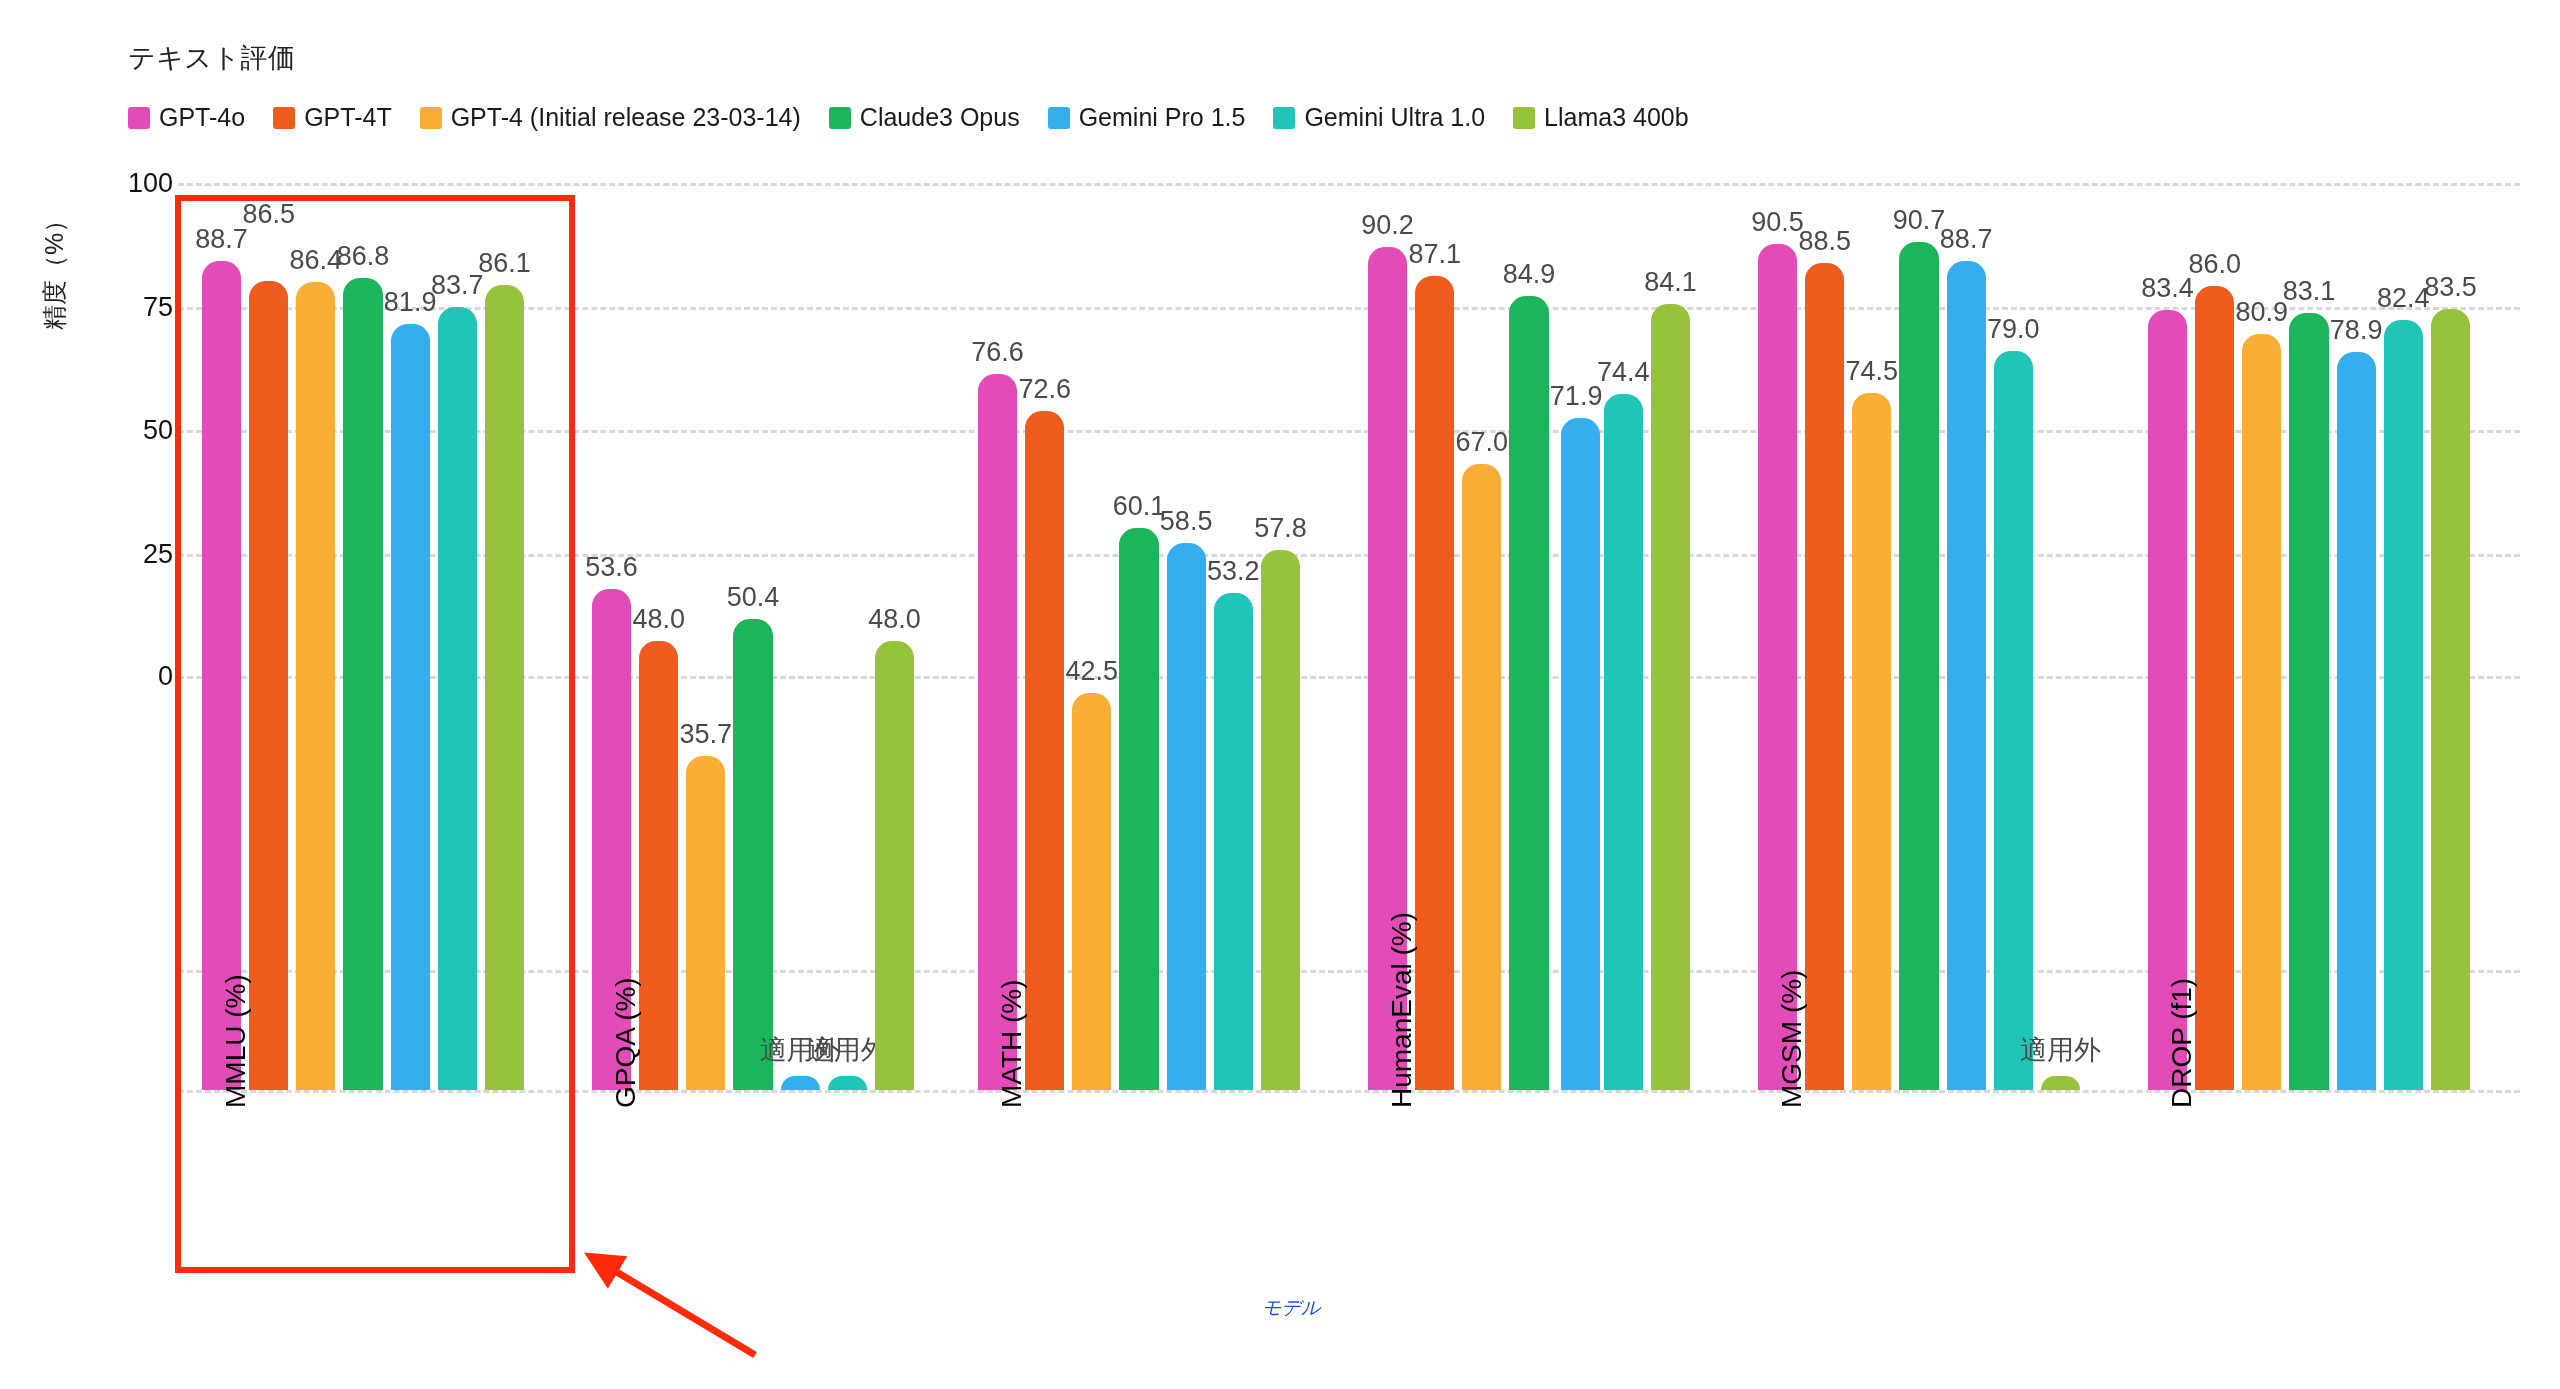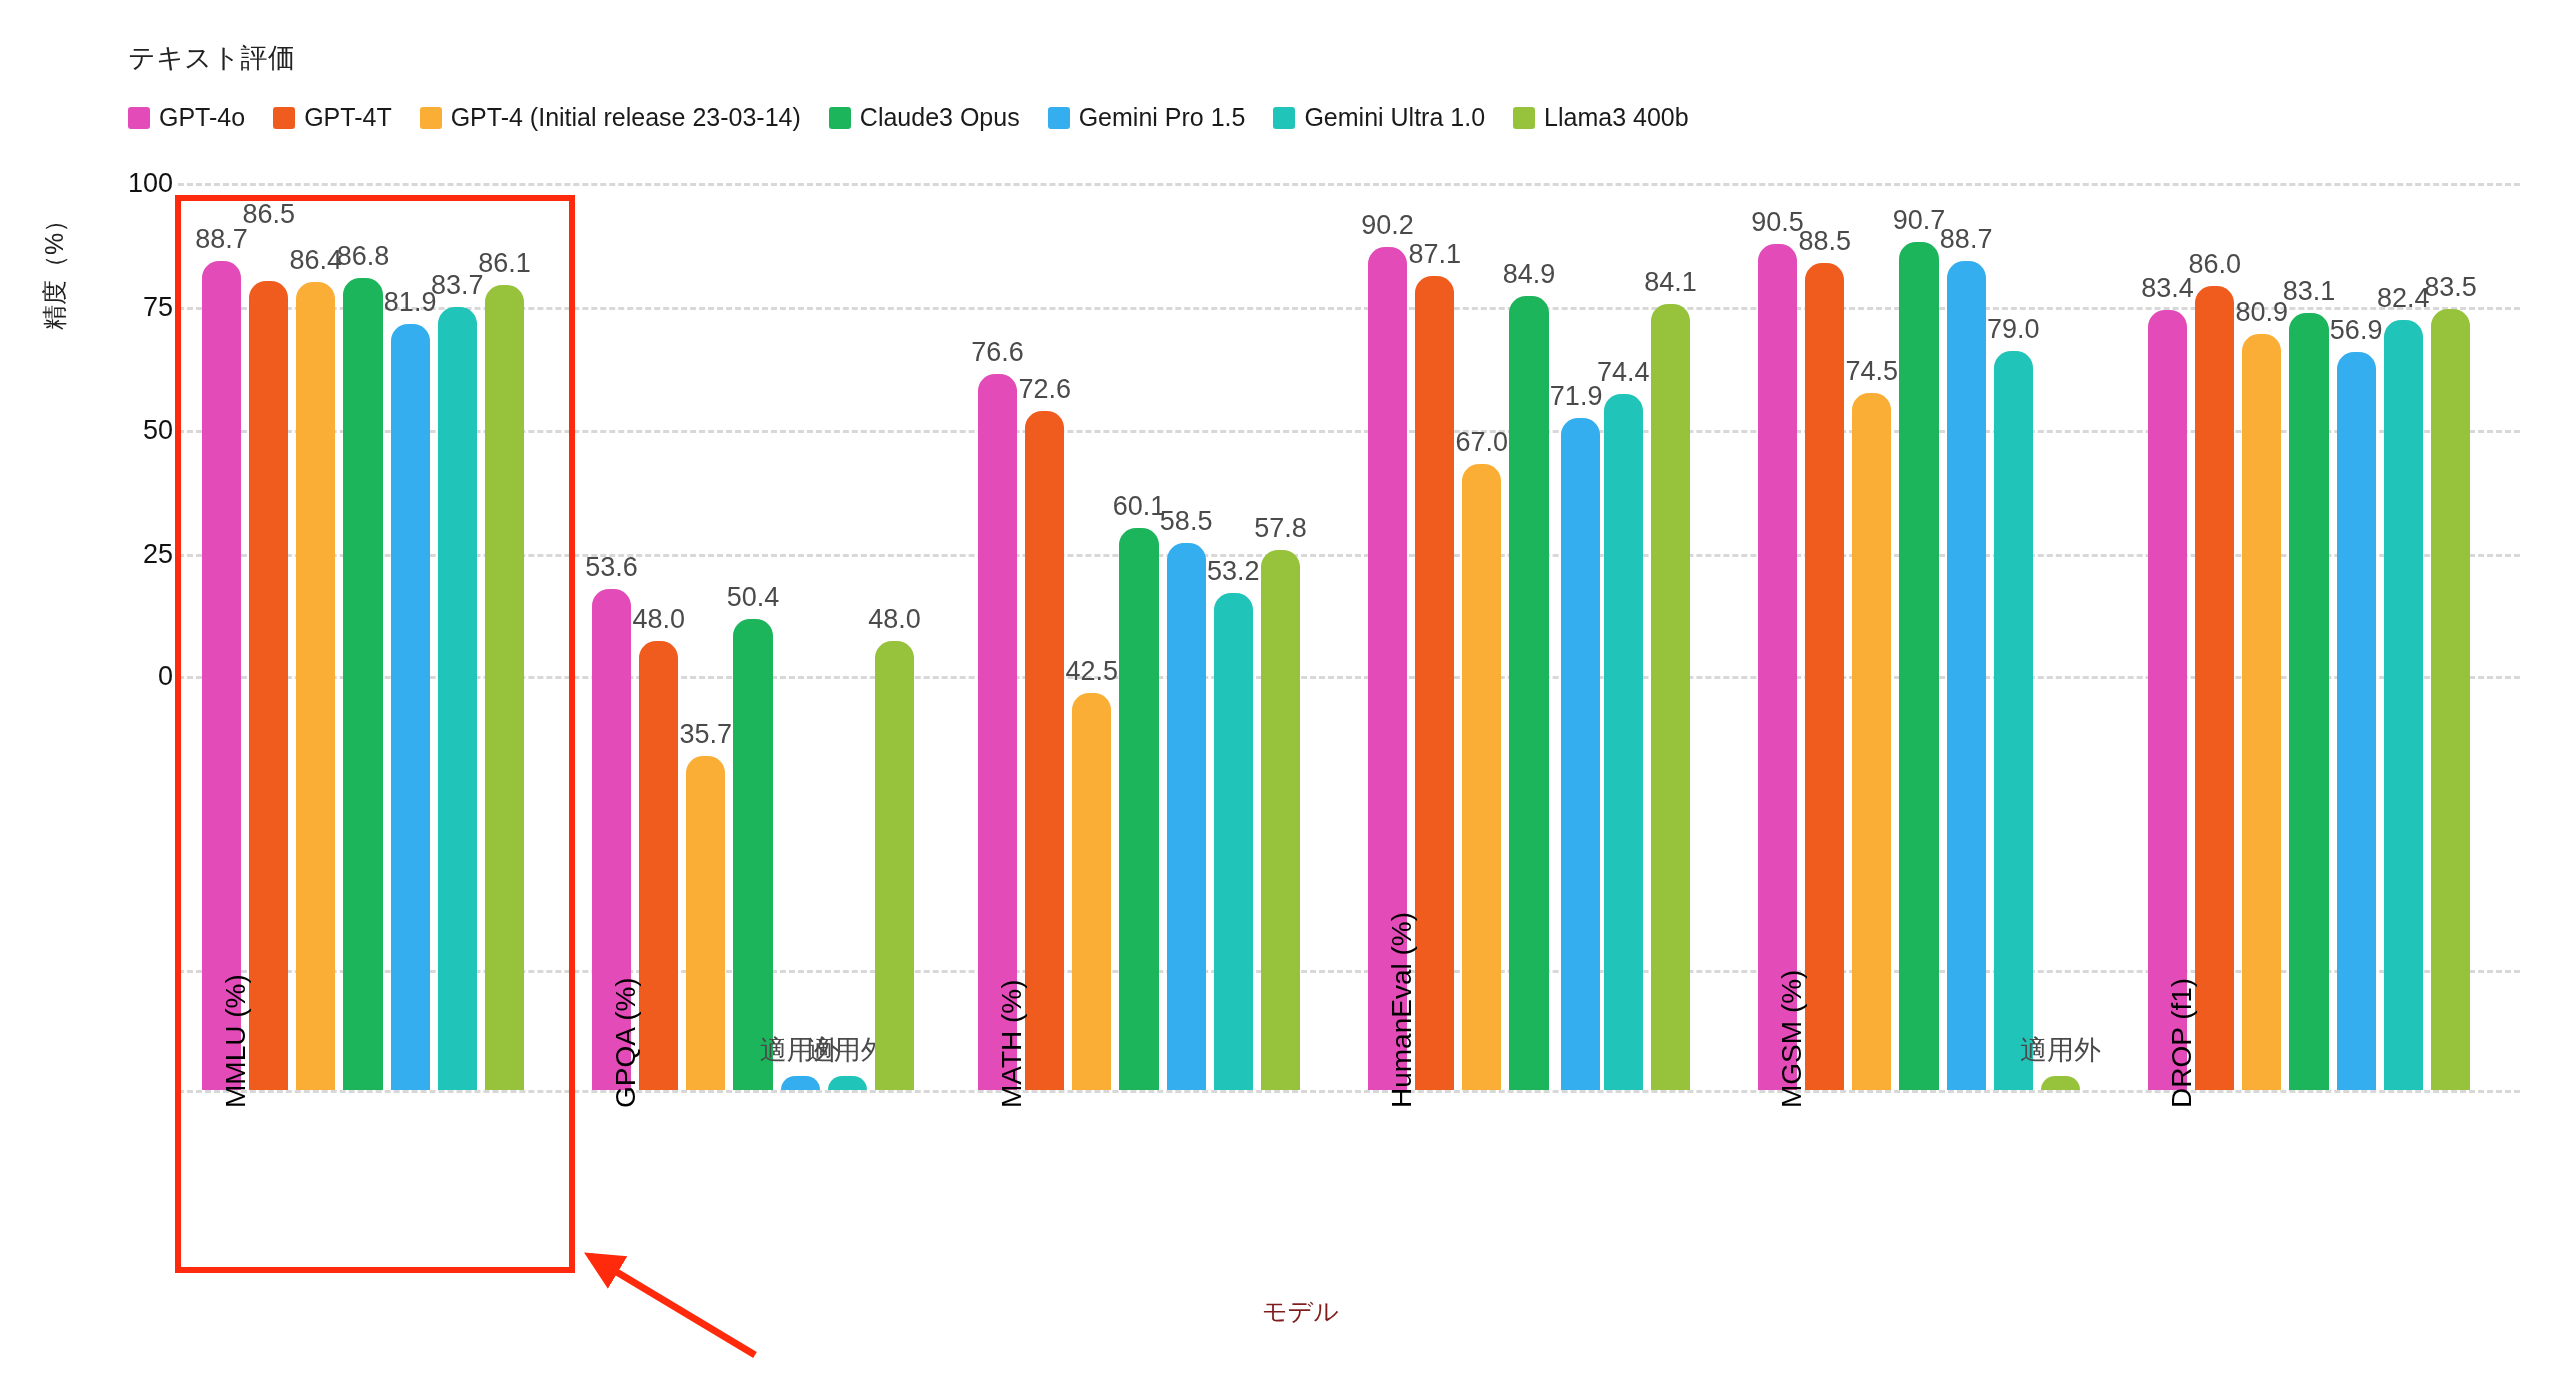--- a/index.html
+++ b/index.html
@@ -25,21 +25,21 @@
   .legend-label{font-size:25px;color:#1a1a1a;white-space:nowrap;}
   
   #ylabel{
     position:absolute;left:38px;top:330px;
     font-size:25px;color:#222;
     transform:rotate(-90deg);transform-origin:left top;
     white-space:nowrap;
   }
   #xlabel{
     position:absolute;left:1262px;top:1295px;
-    font-size:25px;color:#7f1d1d;white-space:nowrap;
+    font-size:19px;color:#1d4ed8;white-space:nowrap;font-style:italic;
   }
   .ytick{
     position:absolute;right:0;
     font-size:27px;color:#111;text-align:right;
     width:78px;transform:translateY(-50%);
   }
   #ytick-wrap{position:absolute;left:95px;top:0;width:78px;height:100%;}
   .gridline{
     position:absolute;left:0;right:0;height:0;
     border-top:3px dashed #d8d8d8;
@@ -325,21 +325,21 @@
         <div class="bar-slot" style="width: 47.1429px;">
           <div class="bar" style="background: rgb(251, 174, 53); width: 39.1429px; height: 756px;"></div>
           <div class="bar-value" style="bottom: 762px;">80.9</div>
         </div>
         <div class="bar-slot" style="width: 47.1429px;">
           <div class="bar" style="background: rgb(28, 181, 92); width: 39.1429px; height: 777px;"></div>
           <div class="bar-value" style="bottom: 783px;">83.1</div>
         </div>
         <div class="bar-slot" style="width: 47.1429px;">
           <div class="bar" style="background: rgb(52, 174, 238); width: 39.1429px; height: 738px;"></div>
-          <div class="bar-value" style="bottom: 744px;">56.9</div>
+          <div class="bar-value" style="bottom: 744px;">78.9</div>
         </div>
         <div class="bar-slot" style="width: 47.1429px;">
           <div class="bar" style="background: rgb(33, 196, 184); width: 39.1429px; height: 770px;"></div>
           <div class="bar-value" style="bottom: 776px;">82.4</div>
         </div>
         <div class="bar-slot" style="width: 47.1429px;">
           <div class="bar" style="background: rgb(150, 194, 60); width: 39.1429px; height: 781px;"></div>
           <div class="bar-value" style="bottom: 787px;">83.5</div>
         </div>
         <div class="cat-label" style="left: 22px; margin-top: 18px;">DROP (f1)</div>

